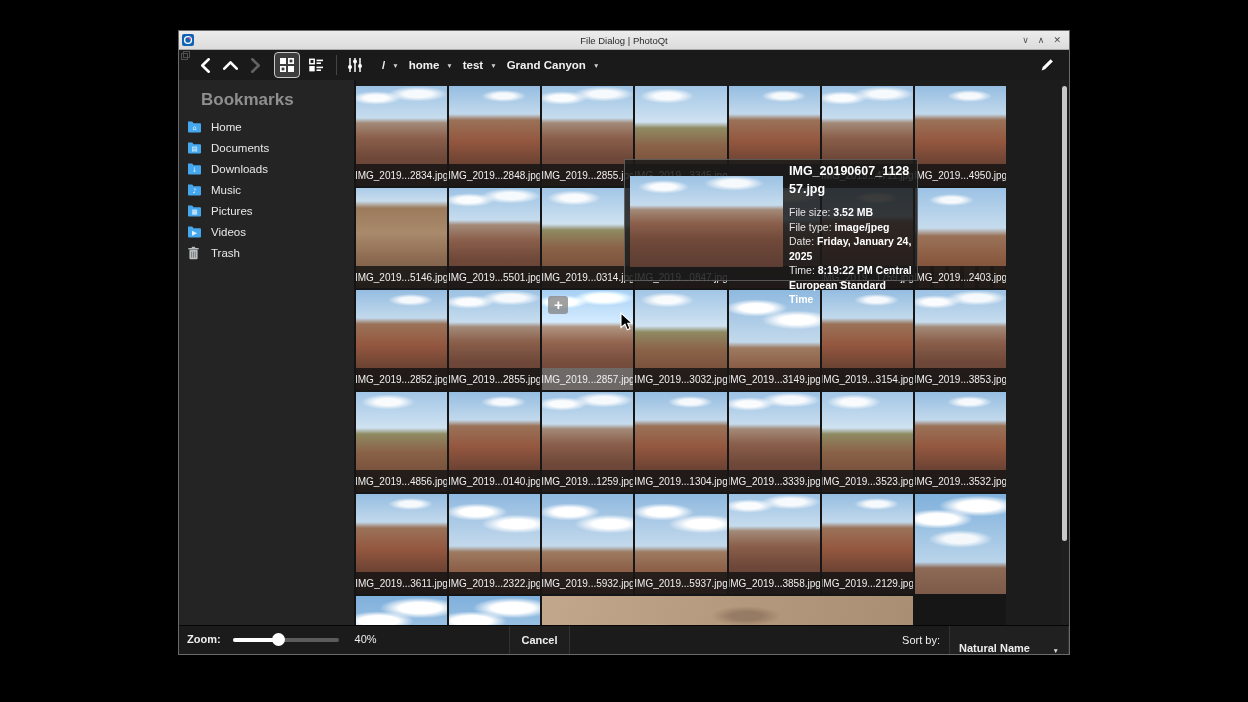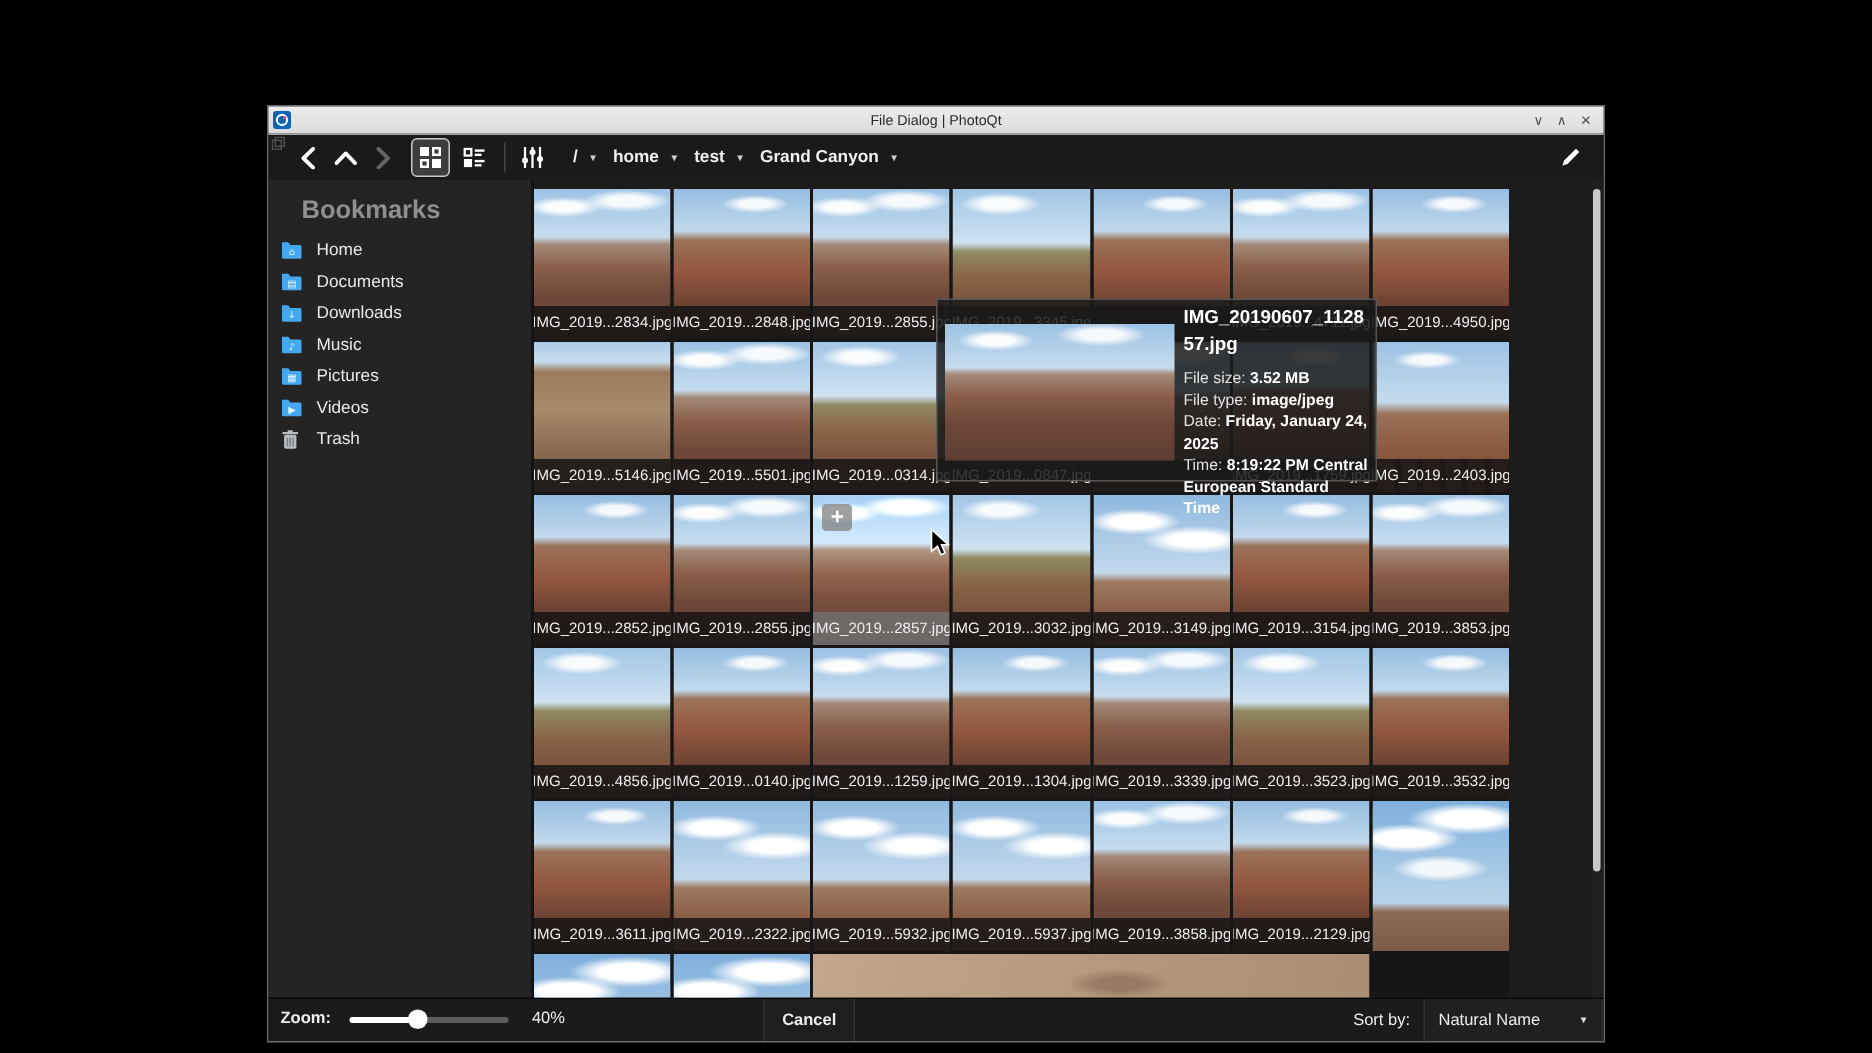--- a/index.html
+++ b/index.html
@@ -1,19 +1,19 @@
 <!DOCTYPE html>
 <html><head>
 <meta charset="utf-8">
 <style>
   html,body{margin:0;padding:0;background:#000;width:1248px;height:702px;overflow:hidden;
     font-family:"Liberation Sans",sans-serif;-webkit-font-smoothing:antialiased;}
   .stage{position:relative;width:1248px;height:702px;background:#000;}
   .window{position:absolute;left:178px;top:30px;width:892px;height:625px;background:#1b1b1b;
-    box-sizing:border-box;border:1px solid #6a6a6a;display:flex;flex-direction:column;margin-top:40px;}
+    box-sizing:border-box;border:1px solid #6a6a6a;display:flex;flex-direction:column;}
   
   .titlebar{height:18px;background:linear-gradient(#ececec,#dcdcdc);display:flex;align-items:center;
     position:relative;flex:0 0 auto;border-bottom:1px solid #a9a9a9;}
   .titlebar .logo{width:12px;height:12px;margin-left:3px;}
   .titlebar .title{position:absolute;left:0;right:0;text-align:center;font-size:9.5px;color:#2b2b2b;}
   .win-controls{margin-left:auto;display:flex;gap:9px;padding-right:8px;z-index:2;}
   .win-controls span{font-size:9px;color:#4f4f4f;line-height:18px;cursor:default;}
   
   .toolbar{height:30px;background:#1a1a1a;display:flex;align-items:center;flex:0 0 auto;
     padding:0 10px 0 16px;position:relative;}
@@ -99,22 +99,22 @@
   .zoom-label{font-weight:bold;}
   .slider{position:relative;width:106px;height:14px;margin-left:12px;}
   .slider .track{position:absolute;left:0;right:0;top:5px;height:4px;border-radius:2px;background:#5c5c5c;}
   .slider .fill{position:absolute;left:0;top:5px;height:4px;border-radius:2px;background:#fff;}
   .slider .knob{position:absolute;top:0;width:13px;height:13px;border-radius:50%;background:#fff;}
   .zoom-pct{margin-left:16px;}
   .cancel-btn{align-self:stretch;width:59px;display:flex;align-items:center;justify-content:center;
     font-weight:bold;background:#1e1e1e;border-left:1px solid #323232;border-right:1px solid #323232;}
   .bb-spacer{flex:1 1 auto;}
   .sort-label{margin-right:9px;}
-  .sort-dd{align-self:stretch;width:120px;display:flex;align-items:center;padding:0 9px;box-sizing:border-box;
-    background:#202020;border-left:1px solid #323232;border-right:1px solid #323232;font-weight:normal;}
+  .sort-dd{align-self:stretch;width:120px;display:flex;align-items:flex-end;padding:0 9px;box-sizing:border-box;
+    background:#202020;border-left:1px solid #323232;border-right:1px solid #323232;font-weight:bold;}
   .sort-dd .dd-arrow{margin-left:auto;font-size:6.5px;color:#ddd;}
   .filter-seg{align-self:stretch;width:175px;display:flex;align-items:center;padding-left:11px;box-sizing:border-box;
     background:#1d1d1d;border-left:1px solid #323232;}
 </style>
 </head>
 <body>
 
 <div class="stage">
   <div class="window">
 

